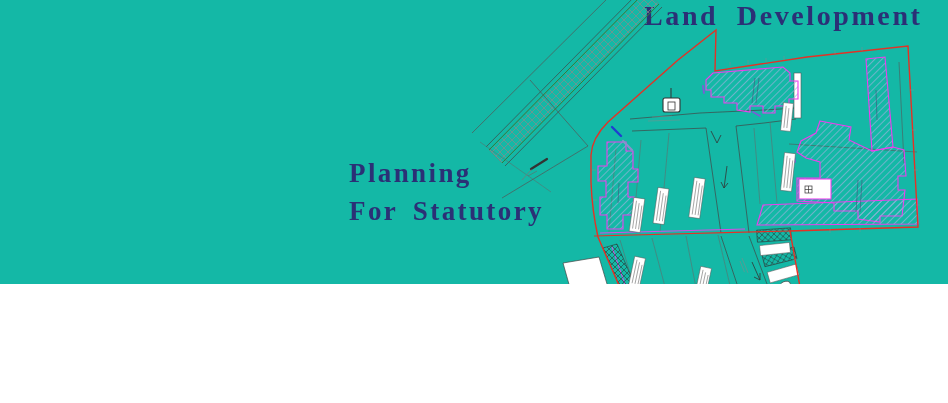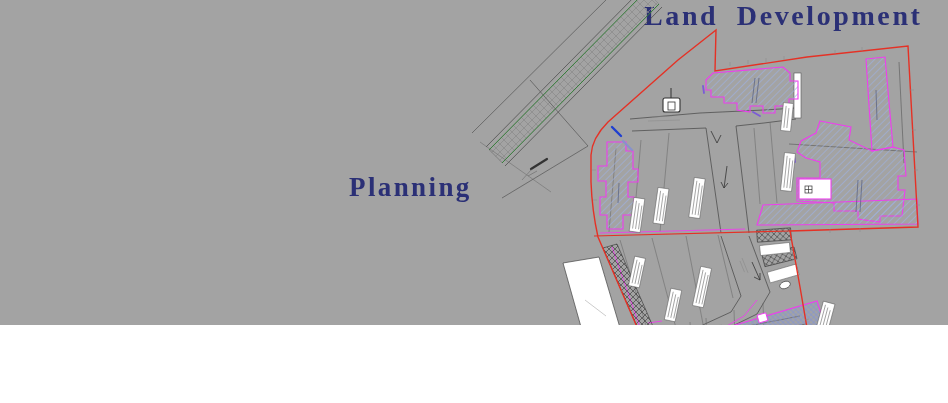--- a/index.html
+++ b/index.html
@@ -1,33 +1,34 @@
 <!DOCTYPE html>
 <html><head>
 <meta charset="utf-8">
 <style>
   html,body{margin:0;padding:0;background:#fff;}
-  .page{position:relative;width:948px;height:325px;background:#a3a3a3;overflow:hidden;
+  .page{position:relative;width:948px;height:284px;background:#14b8a6;overflow:hidden;
         font-family:"Liberation Serif","DejaVu Serif",serif;}
   .main-title{position:absolute;left:644px;top:0px;font-size:28px;font-weight:600;
         color:#2b3076;letter-spacing:2.6px;word-spacing:9px;white-space:nowrap;}
-  .services{position:absolute;left:349px;top:168px;color:#2b3076;font-size:27px;
+  .services{position:absolute;left:349px;top:154px;color:#2b3076;font-size:27px;
         line-height:38px;letter-spacing:2.4px;word-spacing:6px;font-weight:600;white-space:nowrap;}
   .services div{height:38px;}
   svg{position:absolute;left:0;top:0;}
 </style>
 </head>
 <body>
 
 <div class="page">
 
   <div class="main-title">Land Development</div>
 
   <div class="services">
     <div>Planning</div>
+    <div>For Statutory</div>
   </div>
 
   <svg width="948" height="403" viewBox="0 0 948 403">
     <defs>
       <pattern id="hatchB" patternUnits="userSpaceOnUse" width="5" height="5" patternTransform="rotate(45)">
         <path d="M0,0 L0,5" stroke="#9db0de" stroke-width="1.3"></path>
       </pattern>
       <pattern id="hatchDense" patternUnits="userSpaceOnUse" width="3.6" height="3.6" patternTransform="rotate(45)">
         <path d="M0,0 L0,3.6 M0,1.8 L3.6,1.8" stroke="#8093d6" stroke-width="0.8"></path>
       </pattern>

